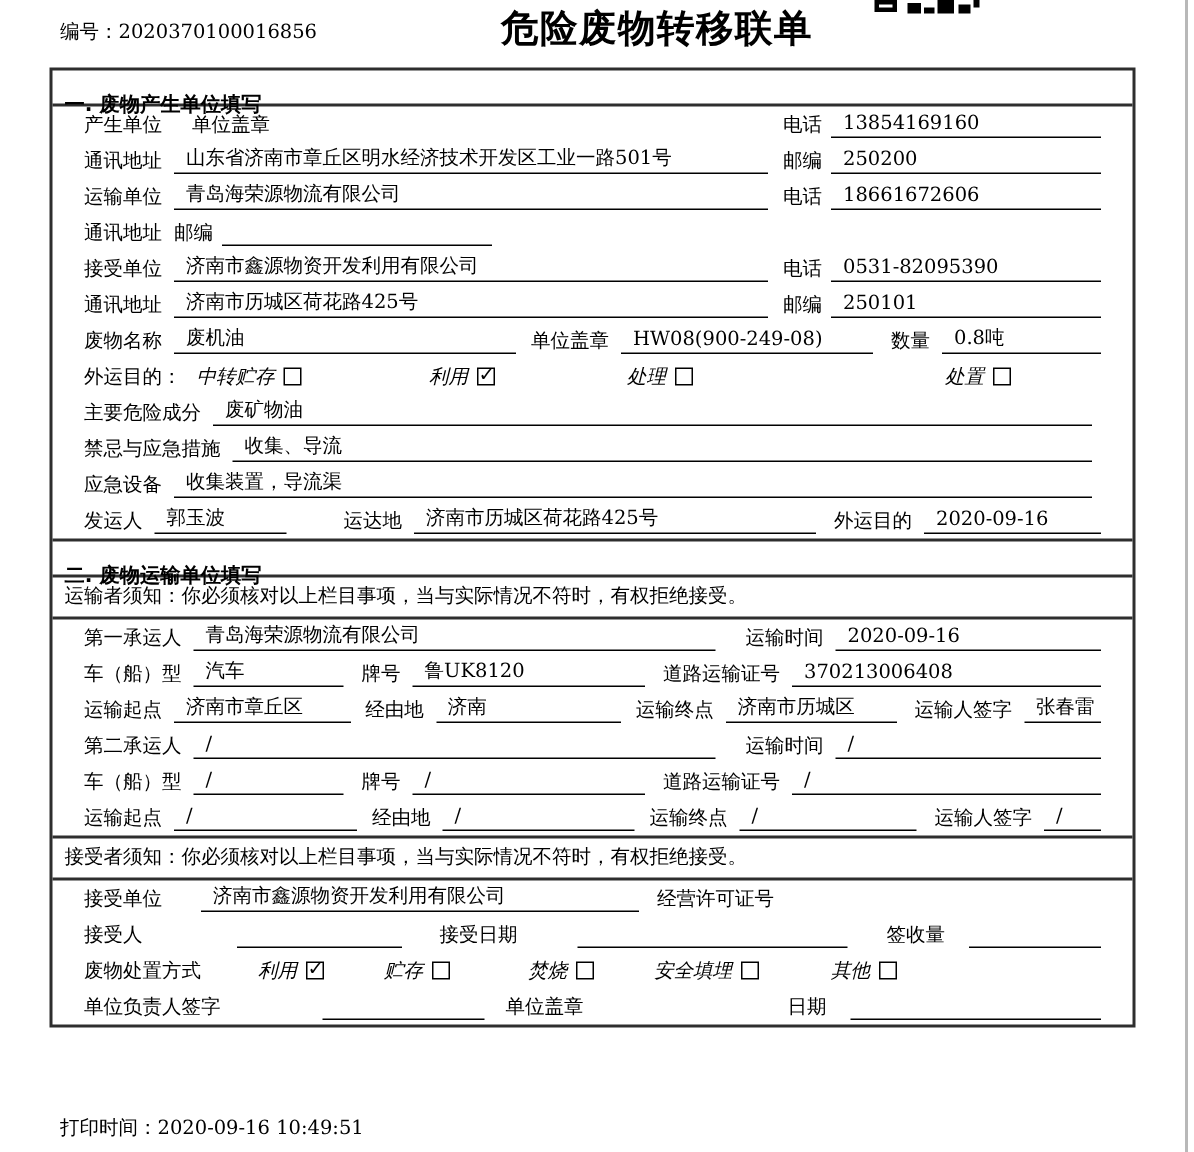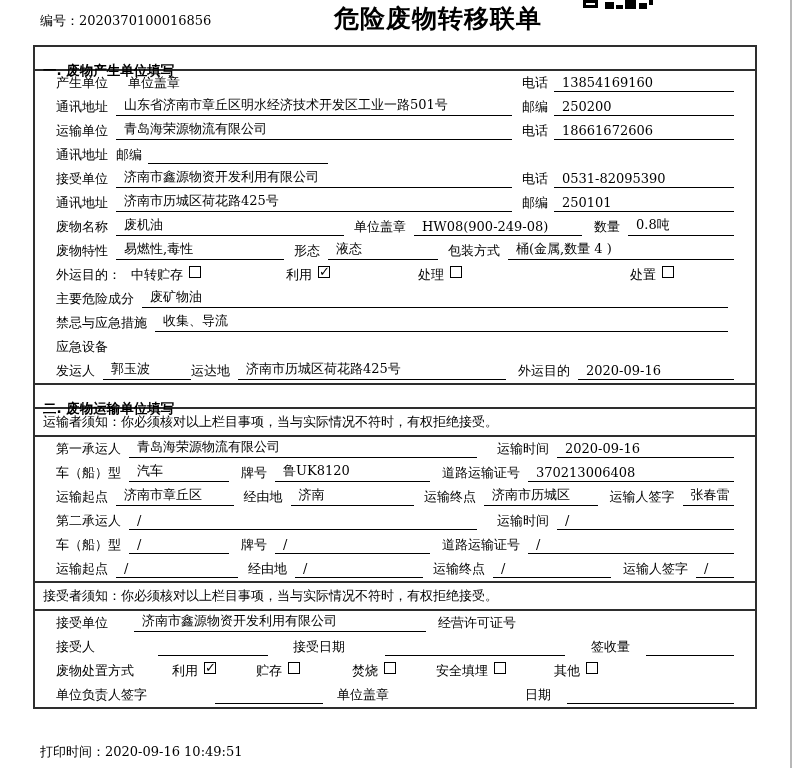--- a/index.html
+++ b/index.html
@@ -38,21 +38,21 @@
   .u {
     display:inline-block; border-bottom:1px solid #000;
     padding:0 6px 1px 8px; white-space:nowrap; min-height:17px; overflow:hidden;
   }
   .grow { flex:1 1 auto; }
   .spacer { flex:1 1 auto; }
   .rcol { width:212px; display:flex; align-items:flex-end; flex-shrink:0; }
   .rcol .lbl { margin-right:6px;text-align:right; }
   .rcol .u { flex:1 1 auto; }
 
-  .cbg { display:inline-flex; flex-shrink:0; }
+  .cbg { display:inline-flex; align-items:center; flex-shrink:0;font-style:italic; }
   .cbg .lbl { margin-right:6px; }
   .cb { display:inline-block; width:12px; height:12px; border:1px solid #000; position:relative; background:#fff; }
   .cb.checked::after {
     content:"✓"; position:absolute; left:0px; top:-3px;
     font-size:13px; font-family:"DejaVu Sans","Liberation Sans",sans-serif;
   }
 
   .print-time { position:absolute; left:40px; top:743px; font-size:13px; white-space:nowrap; }
 </style>
 </head>
@@ -134,28 +134,20 @@
 
     <div class="row">
       <span class="lbl">废物名称</span>
       <span class="u" style="width:228px">废机油</span>
       <span class="lbl" style="margin-left:10px">单位盖章</span>
       <span class="u" style="width:168px">HW08(900-249-08)</span>
       <span class="lbl" style="margin-left:12px">数量</span>
       <span class="u grow">0.8吨</span>
     </div>
 
-    <div class="row">
-      <span class="lbl">废物特性</span>
-      <span class="u" style="width:168px">易燃性,毒性</span>
-      <span class="lbl" style="margin-left:10px">形态</span>
-      <span class="u" style="width:110px">液态</span>
-      <span class="lbl" style="margin-left:10px">包装方式</span>
-      <span class="u grow">桶(金属,数量 4 )</span>
-    </div>
 
     <div class="row mid">
       <span class="lbl">外运目的：</span>
       <span class="cbg" style="margin-left:2px">
         <span class="lbl">中转贮存</span>
         <span class="cb"></span>
       </span>
       <span class="cbg" style="margin-left:85px">
         <span class="lbl">利用</span>
         <span class="cb checked"></span>
@@ -175,26 +167,27 @@
       <span class="u grow" style="margin-right:6px">废矿物油</span>
     </div>
 
     <div class="row">
       <span class="lbl">禁忌与应急措施</span>
       <span class="u grow" style="margin-right:6px">收集、导流</span>
     </div>
 
     <div class="row">
       <span class="lbl">应急设备</span>
+      <span class="u grow" style="margin-right:6px">收集装置，导流渠</span>
     </div>
 
     <div class="row">
       <span class="lbl">发运人</span>
       <span class="u" style="width:88px">郭玉波</span>
-      <span class="lbl" style="">运达地</span>
+      <span class="lbl" style="margin-left:38px">运达地</span>
       <span class="u" style="width:268px">济南市历城区荷花路425号</span>
       <span class="lbl" style="margin-left:12px">外运目的</span>
       <span class="u grow">2020-09-16</span>
     </div>
   </div>
 
   <div class="section">
     <div class="sec-header hei">二. 废物运输单位填写</div>
     <div class="notice">运输者须知：你必须核对以上栏目事项，当与实际情况不符时，有权拒绝接受。</div>
 

